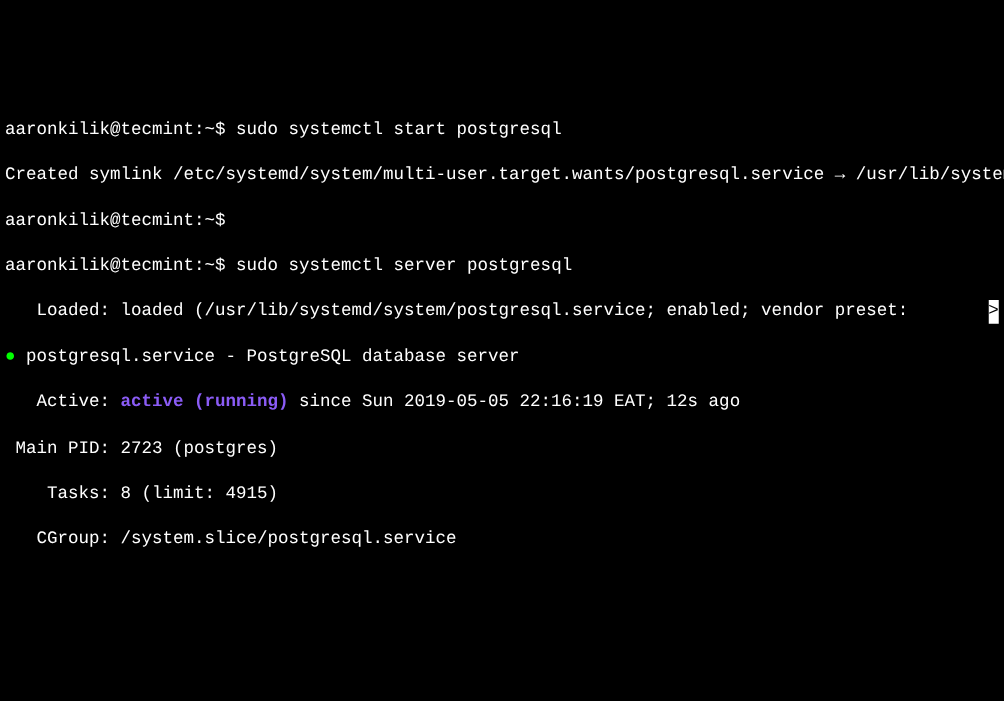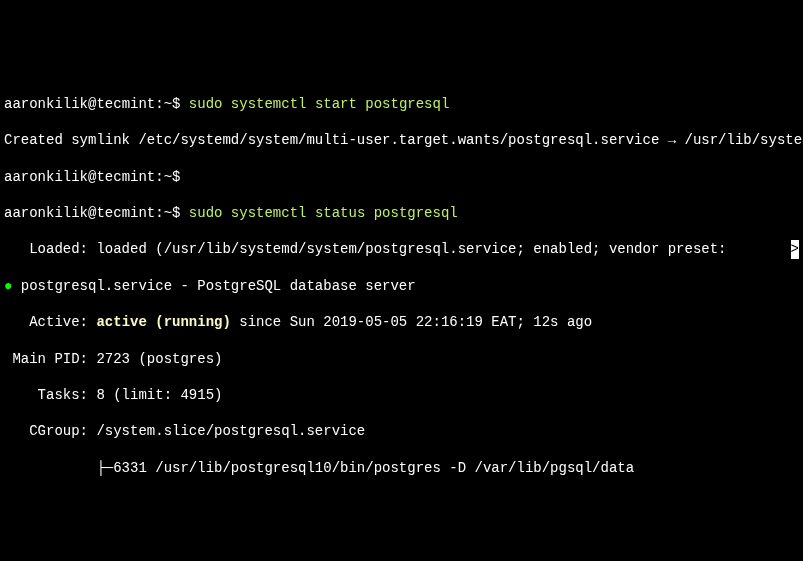--- a/index.html
+++ b/index.html
@@ -18,46 +18,45 @@
       height: 561px;
       overflow: hidden;
       white-space: pre;
     }
     .terminal {
       width: 100%;
     }
     .line {
       display: block;
     }
-    .cmd { color: #bef264; }
+    .cmd { color: #ffffff; }
     .green { color: #00ff00; }
-    .bright-green { color: #fef9c3; font-weight: bold; }
+    .bright-green { color: #8b5cf6; font-weight: bold; }
     .truncate-arrow {
       background: #fff;
       color: #000;
       float: right;
     }
   </style>
 </head>
 <body>
 
 
 
 <div class="terminal">
 <span class="line"><span>aaronkilik</span><span>@</span><span>tecmint</span><span>:</span><span>~</span><span>$</span> <span class="cmd">sudo systemctl start postgresql</span></span>
 <span class="line">Created symlink /etc/systemd/system/multi-user.target.wants/postgresql.service → /usr/lib/systemd/system/postgresql.service.</span>
 <span class="line"><span>aaronkilik</span><span>@</span><span>tecmint</span><span>:</span><span>~</span><span>$</span> </span>
-<span class="line"><span>aaronkilik</span><span>@</span><span>tecmint</span><span>:</span><span>~</span><span>$</span> <span class="cmd">sudo systemctl status postgresql</span></span>
+<span class="line"><span>aaronkilik</span><span>@</span><span>tecmint</span><span>:</span><span>~</span><span>$</span> <span class="cmd">sudo systemctl server postgresql</span></span>
 <span class="line"><span>   Loaded: loaded (/usr/lib/systemd/system/postgresql.service; enabled; vendor preset: </span><span class="truncate-arrow">&gt;</span></span>
 <span class="line"><span class="green">●</span> <span>postgresql.service - PostgreSQL database server</span></span>
 <span class="line"><span>   Active: </span><span class="bright-green">active (running)</span><span> since Sun 2019-05-05 22:16:19 EAT; 12s ago</span></span>
 <span class="line"> Main PID: 2723 (postgres)</span>
 <span class="line">    Tasks: 8 (limit: 4915)</span>
 <span class="line">   CGroup: /system.slice/postgresql.service</span>
-<span class="line">           ├─6331 /usr/lib/postgresql10/bin/postgres -D /var/lib/pgsql/data</span>
 
 
 
 
 
 
 
 
 
 

